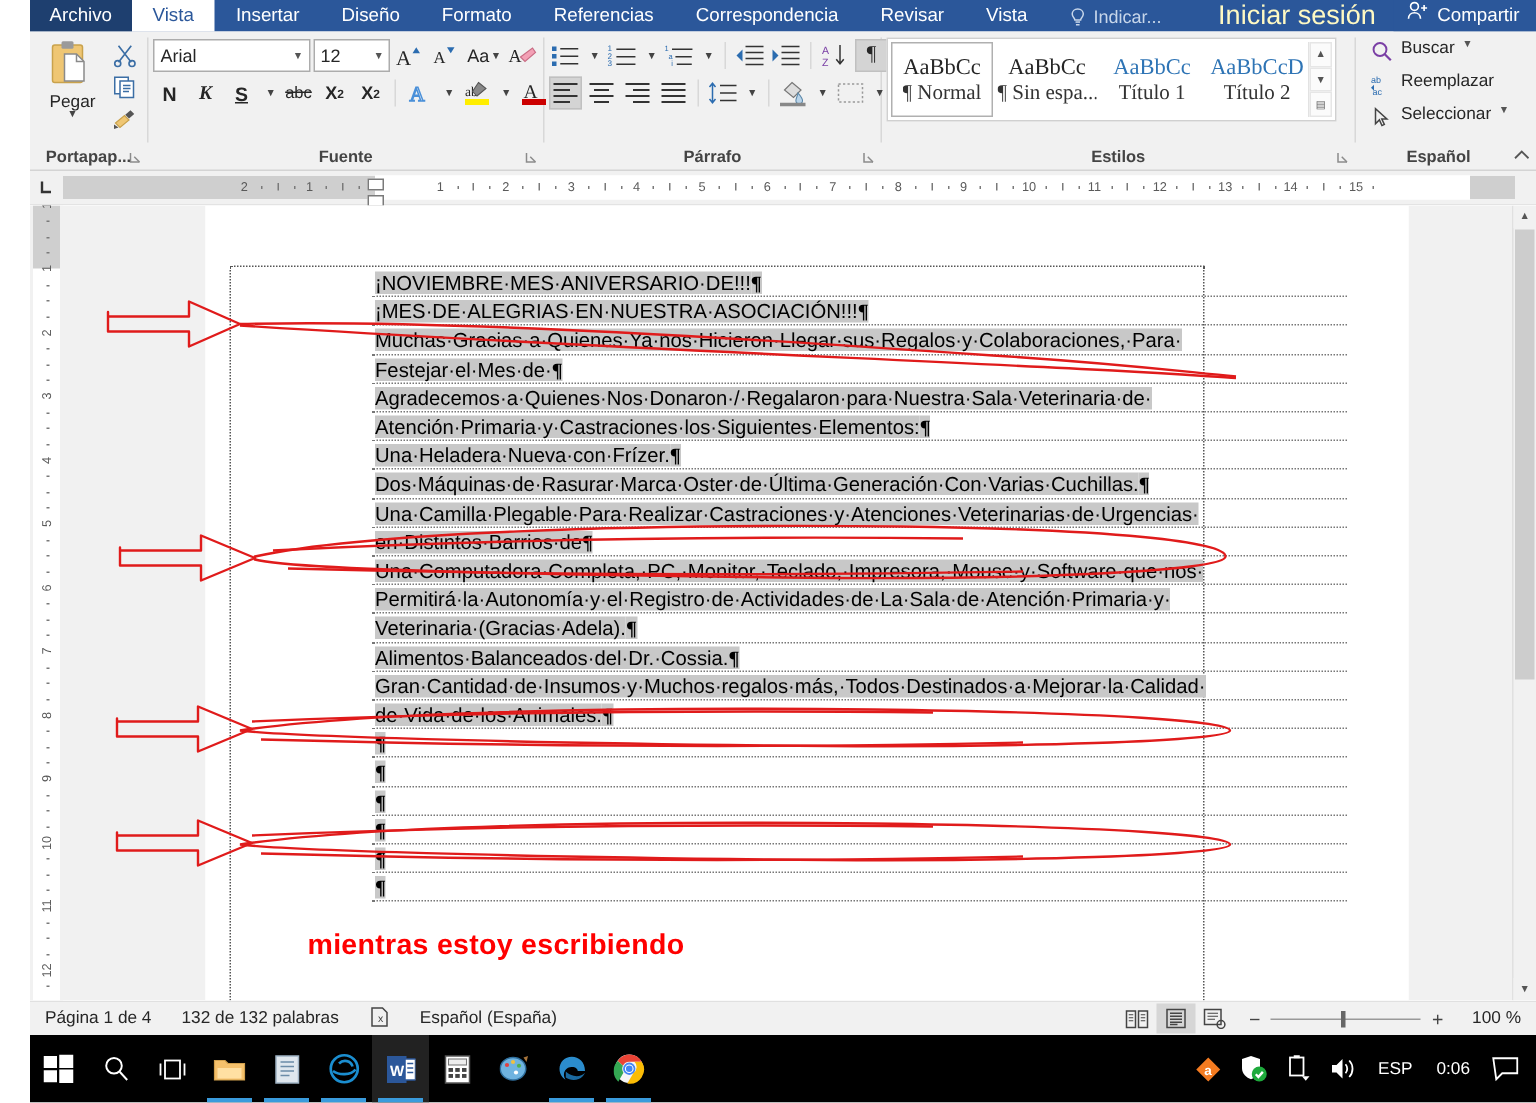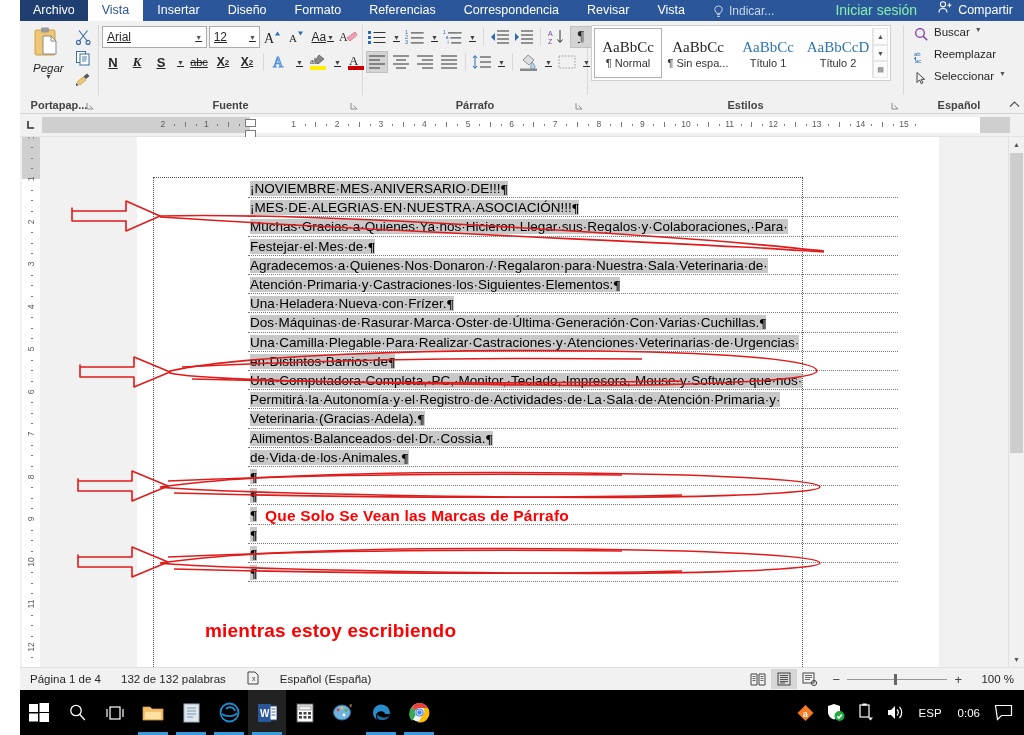--- a/index.html
+++ b/index.html
@@ -16,44 +16,44 @@
   .tab{
     color:#fff;font-size:12.5px;line-height:21px;padding:0 14px;white-space:nowrap;
     display:flex;align-items:center;
   }
   .tab.archivo{background:#1e3f6f;padding:0 13px;}
   .tab.active{background:#fff;color:#2b579a;}
   .tab-tell{color:#c7d6ea;display:flex;align-items:center;gap:5px;padding-left:14px;}
   .bulb{display:inline-block;width:11px;height:12px;position:relative;}
   .bulb svg{display:block;}
   .tabbar-right{margin-left:auto;display:flex;align-items:stretch;}
-  .signin{color:#86efac;font-size:14px;line-height:21px;padding:0 12px;display:flex;align-items:center;}
+  .signin{color:#fef9c3;font-size:18px;line-height:21px;padding:0 12px;display:flex;align-items:center;}
   .share{color:#fff;font-size:12.5px;line-height:21px;padding:0 11px 0 9px;display:flex;align-items:center;gap:5px;background:#2b579a;}
 
   
   .ribbon{height:92px;background:#f1f1f1;border-bottom:1px solid #d4d4d4;display:flex;flex:0 0 auto;position:relative;}
   .grp{position:relative;display:flex;flex-direction:column;height:92px;}
   .grp-body{flex:1;display:flex;align-items:flex-start;padding:3px 3px 0 3px;}
   .grp-label{height:15px;line-height:15px;text-align:center;font-size:11px;color:#444;position:relative;font-weight:bold;}
   .grp-label .dlg{position:absolute;right:3px;top:2px;width:9px;height:9px;opacity:.65;}
   .sep{width:1px;background:#d8d8d8;margin:4px 0 18px 0;flex:0 0 1px;}
 
   
   .g-clip{width:78px;}
-  .clip-inner{display:flex;width:100%;padding-left:2px;font-style:italic;}
+  .clip-inner{display:flex;width:100%;padding-left:2px;}
   .paste{width:48px;display:flex;flex-direction:column;align-items:center;padding-top:2px;}
   .paste .lbl{font-size:11.5px;color:#262626;margin-top:1px;}
   .paste .car{font-size:7px;line-height:6px;color:#444;}
   .clip-small{display:flex;flex-direction:column;gap:4px;padding-top:5px;align-items:center;width:26px;}
   .clip-small span{width:18px;height:17px;display:block;}
 
   
   .g-font{width:263px;}
   .font-rows{display:flex;flex-direction:column;gap:3px;width:100%;padding-top:2px;}
-  .frow{display:flex;align-items:center;gap:2px;text-decoration:underline;}
+  .frow{display:flex;align-items:center;gap:2px;}
   .combo{
     height:22px;border:1px solid #acacac;background:#fff;display:flex;align-items:center;
     font-size:12px;color:#262626;padding-left:4px;box-sizing:border-box;
   }
   .combo .cv{flex:1;overflow:hidden;white-space:nowrap;}
   .combo .ca{width:14px;text-align:center;font-size:7px;color:#555;}
   .c-fontname{width:105px;}
   .c-fontsize{width:52px;}
   .btn{
     height:22px;min-width:22px;display:flex;align-items:center;justify-content:center;
@@ -74,21 +74,21 @@
 
   
   .g-styles{width:315px;}
   .stylebox{display:flex;border:1px solid #d0d0d0;background:#fff;height:56px;box-sizing:border-box;margin-top:1px;}
   .stl{
     width:68px;border:1px solid transparent;display:flex;flex-direction:column;
     align-items:center;justify-content:center;box-sizing:border-box;margin:2px 0 2px 2px;
   }
   .stl.sel{border-color:#b0b0b0;box-shadow:inset 0 0 0 1px #fff;}
   .stl .prev{font-size:15px;line-height:20px;white-space:nowrap;overflow:hidden;font-family:"Liberation Serif",serif;}
-  .stl .nm{font-size:11px;color:#333;white-space:nowrap;overflow:hidden;max-width:66px;text-align:center;}
+  .stl .nm{font-size:14px;color:#333;white-space:nowrap;overflow:hidden;max-width:66px;text-align:center;font-family:Liberation Serif, serif;}
   .stl.blue .prev{color:#2e74b5;}
   .stl.blue .nm{color:#333;}
   .stl-scroll{width:15px;border-left:1px solid #e2e2e2;display:flex;flex-direction:column;margin:2px 2px 2px 0;}
   .stl-scroll div{flex:1;border:1px solid #e6e6e6;display:flex;align-items:center;justify-content:center;font-size:7px;color:#555;background:#fbfbfb;}
 
   
   .g-edit{width:110px;}
   .edit-rows{display:flex;flex-direction:column;gap:2px;padding:2px 0 0 6px;}
   .erow{display:flex;align-items:flex-start;gap:5px;height:20px;font-size:11.5px;color:#262626;}
   .erow .ei{width:16px;height:16px;display:flex;align-items:center;justify-content:center;}
@@ -727,31 +727,30 @@
             <div class="para sel"><span class="hl">Agradecemos·a·Quienes·Nos·Donaron·/·Regalaron·para·Nuestra·Sala·Veterinaria·de·</span><div class="dashborder" style="bottom: 0px;"></div></div>
             <div class="para sel"><span class="hl">Atención·Primaria·y·Castraciones·los·Siguientes·Elementos:</span><span class="pilcrow hl">¶</span><div class="dashborder" style="bottom: 0px;"></div></div>
             <div class="para sel"><span class="hl">Una·Heladera·Nueva·con·Frízer.</span><span class="pilcrow hl">¶</span><div class="dashborder" style="bottom: 0px;"></div></div>
             <div class="para sel"><span class="hl">Dos·Máquinas·de·Rasurar·Marca·Oster·de·Última·Generación·Con·Varias·Cuchillas.</span><span class="pilcrow hl">¶</span><div class="dashborder" style="bottom: 0px;"></div></div>
             <div class="para sel"><span class="hl">Una·Camilla·Plegable·Para·Realizar·Castraciones·y·Atenciones·Veterinarias·de·Urgencias·</span><div class="dashborder" style="bottom: 0px;"></div></div>
             <div class="para sel"><span class="hl">en·Distintos·Barrios·de</span><span class="pilcrow hl">¶</span><div class="dashborder" style="bottom: 0px;"></div></div>
             <div class="para sel"><span class="hl">Una·Computadora·Completa,·PC,·Monitor,·Teclado,·Impresora,·Mouse·y·Software·que·nos·</span><div class="dashborder" style="bottom: 0px;"></div></div>
             <div class="para sel"><span class="hl">Permitirá·la·Autonomía·y·el·Registro·de·Actividades·de·La·Sala·de·Atención·Primaria·y·</span><div class="dashborder" style="bottom: 0px;"></div></div>
             <div class="para sel"><span class="hl">Veterinaria·(Gracias·Adela).</span><span class="pilcrow hl">¶</span><div class="dashborder" style="bottom: 0px;"></div></div>
             <div class="para sel"><span class="hl">Alimentos·Balanceados·del·Dr.·Cossia.</span><span class="pilcrow hl">¶</span><div class="dashborder" style="bottom: 0px;"></div></div>
-            <div class="para sel"><div class="dashborder" style="bottom: 0px;"></div></div>
+            <div class="para sel"><span class="hl">Gran·Cantidad·de·Insumos·y·Muchos·regalos·más,·Todos·Destinados·a·Mejorar·la·Calidad·</span><div class="dashborder" style="bottom: 0px;"></div></div>
             <div class="para sel"><span class="hl">de·Vida·de·los·Animales.</span><span class="pilcrow hl">¶</span><div class="dashborder" style="bottom: 0px;"></div></div>
             <div class="para"><span class="pilcrow hl" style="background: rgb(200, 200, 200);">¶</span><div class="dashborder" style="bottom: 0px;"></div></div>
             <div class="para"><span class="pilcrow hl" style="background: rgb(200, 200, 200);">¶</span><div class="dashborder" style="bottom: 0px;"></div></div>
             <div class="para"><span class="pilcrow hl" style="background: rgb(200, 200, 200);">¶</span><div class="dashborder" style="bottom: 0px;"></div></div>
             <div class="para"><span class="pilcrow hl" style="background: rgb(200, 200, 200);">¶</span><div class="dashborder" style="bottom: 0px;"></div></div>
             <div class="para"><span class="pilcrow hl" style="background: rgb(200, 200, 200);">¶</span><div class="dashborder" style="bottom: 0px;"></div></div>
             <div class="para"><span class="pilcrow hl" style="background: rgb(200, 200, 200);">¶</span><div class="dashborder" style="bottom: 0px;"></div></div>
           </div>
 
-        <div class="redtext" id="note1" style="left:128px;top:370px;font-size:15.5px;letter-spacing:.2px;">Que Solo Se Vean las Marcas de Párrafo</div>
         <div class="redtext" id="note3" style="left:68px;top:483px;font-size:19px;letter-spacing:.2px;">mientras estoy escribiendo</div>
       </div>
 
       <svg class="overlay" width="930" height="560" viewBox="0 0 930 560">
         <g fill="none" stroke="#e01b1b" stroke-width="1.6" id="ink-group">
 
           <path d="M30 71 L30 84 L84 84 L84 94 L118 79 L84 64 L84 74 L30 74 Z" stroke-linejoin="round"></path>
 
           <path d="M118 79 C 240 76, 420 86, 620 100 C 700 105, 740 110, 782 114"></path>
           <path d="M118 80 C 300 92, 500 100, 700 110 C 740 112, 765 114, 782 115"></path>

